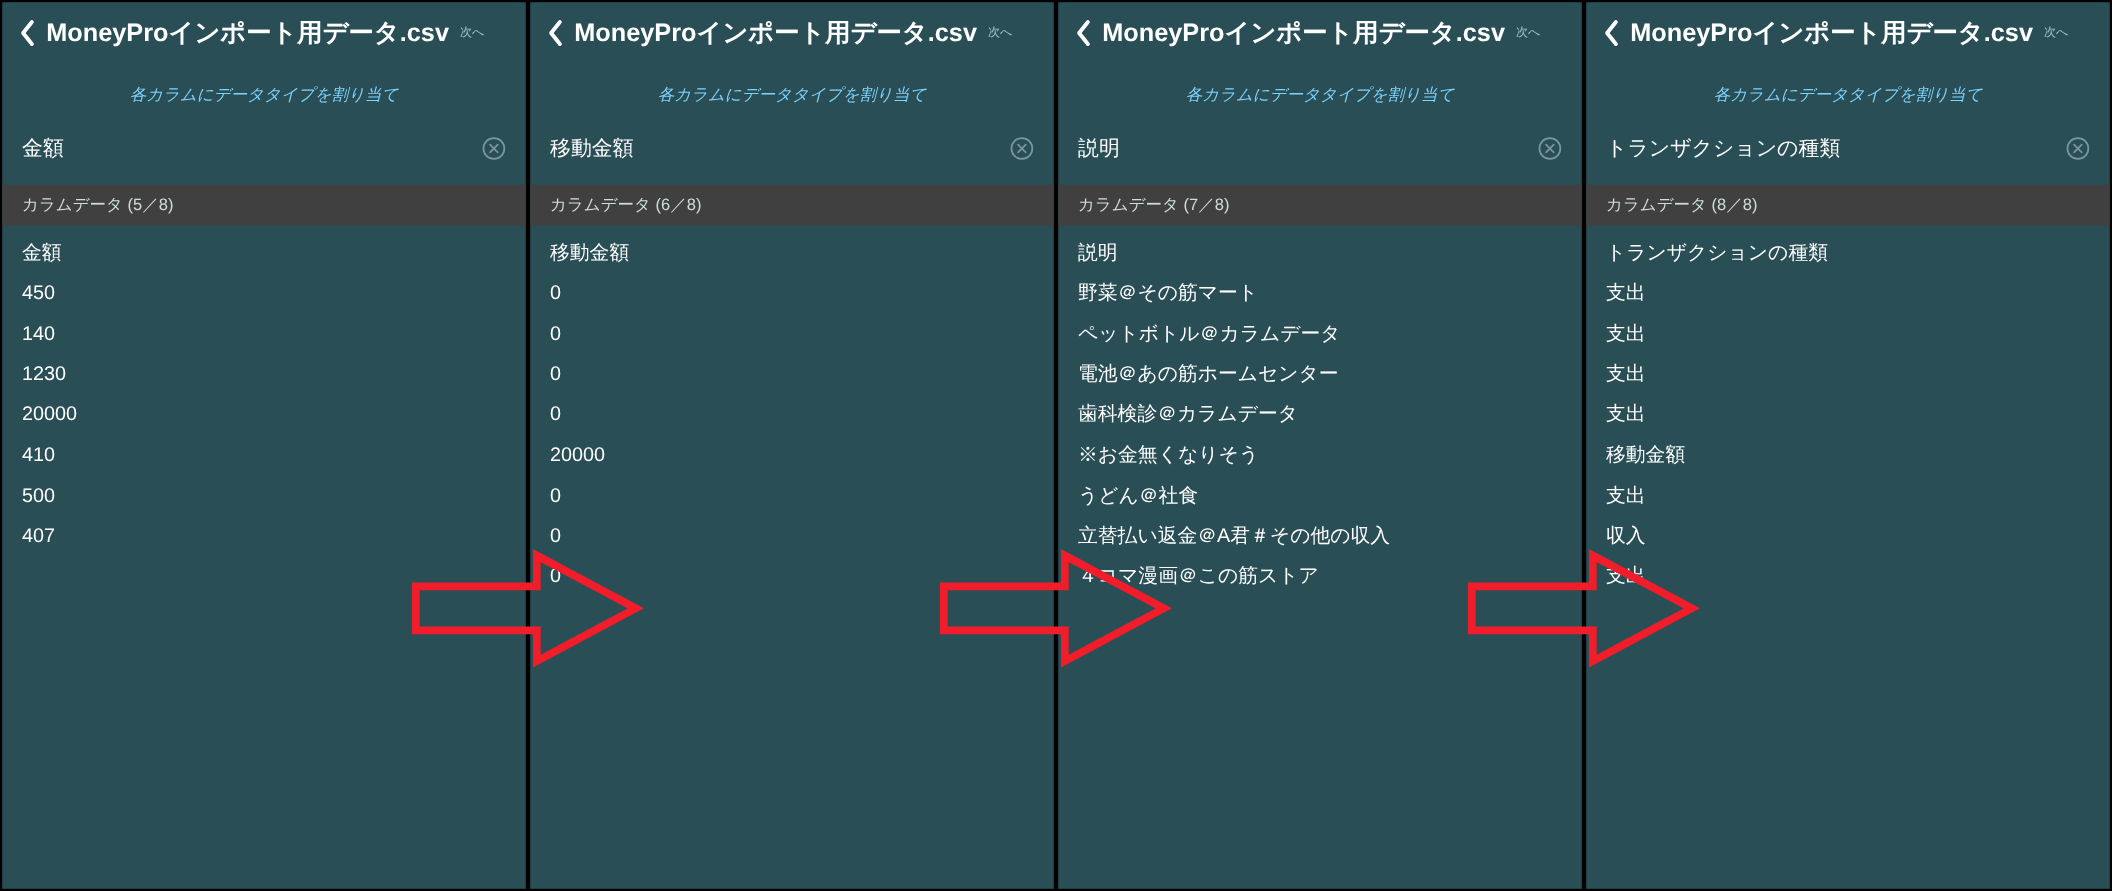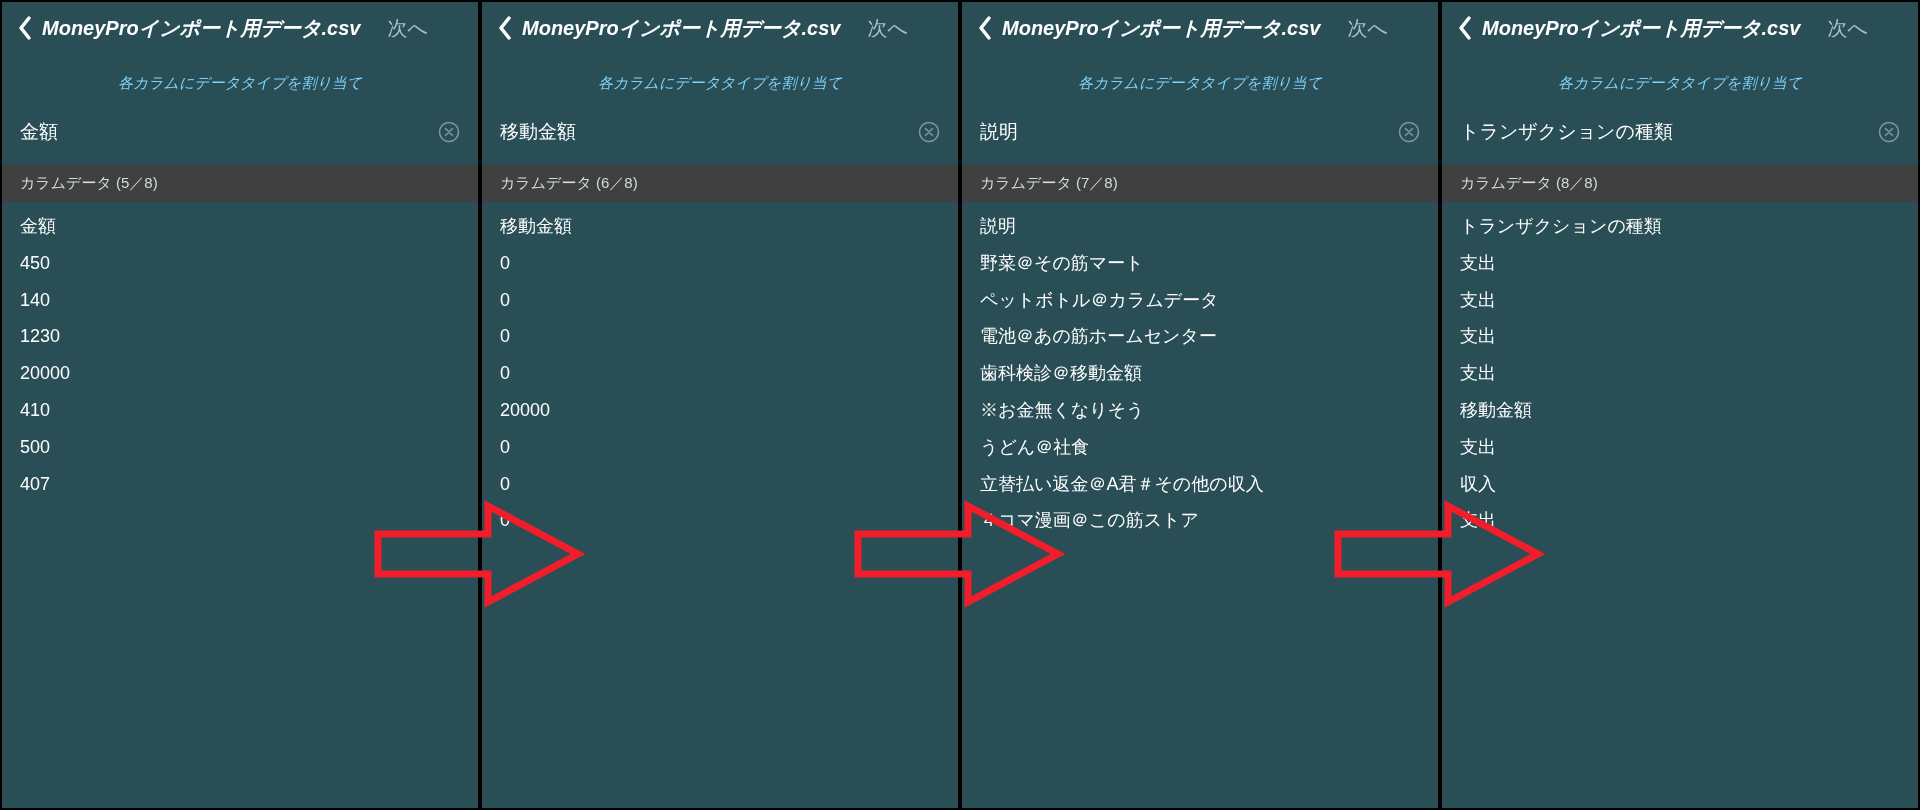--- a/index.html
+++ b/index.html
@@ -32,29 +32,28 @@
       padding: 12px 14px 14px 14px;
     }
     .back-btn {
       display: inline-flex;
       align-items: center;
       cursor: pointer;
     }
     .back-btn svg { display: block; }
     .title {
       margin-left: 8px;
-      font-size: 20px;
+      font-size: 23px;
       font-weight: 600;
       color: #fff;
       white-space: nowrap;
-      font-style: italic;
     }
     .next-link {
-      margin-left: 27px;
-      font-size: 20px;
+      margin-left: 10px;
+      font-size: 11px;
       color: #a9c3c9;
       cursor: pointer;
       white-space: nowrap;
     }
     .subtitle {
       text-align: center;
       font-size: 15px;
       color: #7dd3fc;
       padding: 18px 0 20px 0;
       font-style: italic;
@@ -196,21 +195,21 @@
             <path d="M7.5 7.5 L14.5 14.5 M14.5 7.5 L7.5 14.5" stroke="#bcd2d6" stroke-width="1.6" stroke-linecap="round"></path>
           </svg>
         </span>
       </div>
       <div class="column-data-head"><span>カラムデータ</span> (<span>7／8</span>)</div>
       <div class="data-rows">
         <div class="data-row">説明</div>
         <div class="data-row">野菜＠その筋マート</div>
         <div class="data-row">ペットボトル＠カラムデータ</div>
         <div class="data-row">電池＠あの筋ホームセンター</div>
-        <div class="data-row">歯科検診＠移動金額</div>
+        <div class="data-row">歯科検診＠カラムデータ</div>
         <div class="data-row">※お金無くなりそう</div>
         <div class="data-row">うどん＠社食</div>
         <div class="data-row">立替払い返金＠A君＃その他の収入</div>
         <div class="data-row">４コマ漫画＠この筋ストア</div>
       </div>
       <div class="arrow-overlay"><svg width="220" height="120" viewBox="0 0 220 120">
           <path d="M10 40 L120 40 L120 12 L210 60 L120 108 L120 80 L10 80 Z" fill="none" stroke="#f21d2a" stroke-width="7" stroke-linejoin="miter"></path>
         </svg></div>
     </div>
     <div class="panel">

